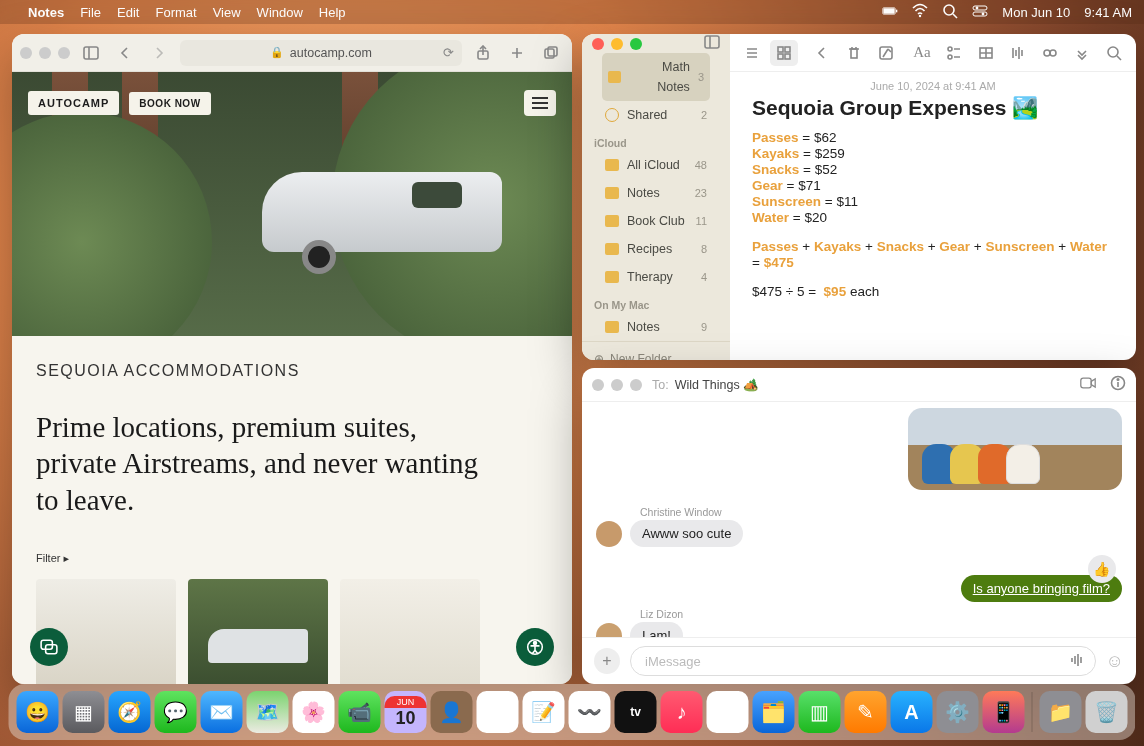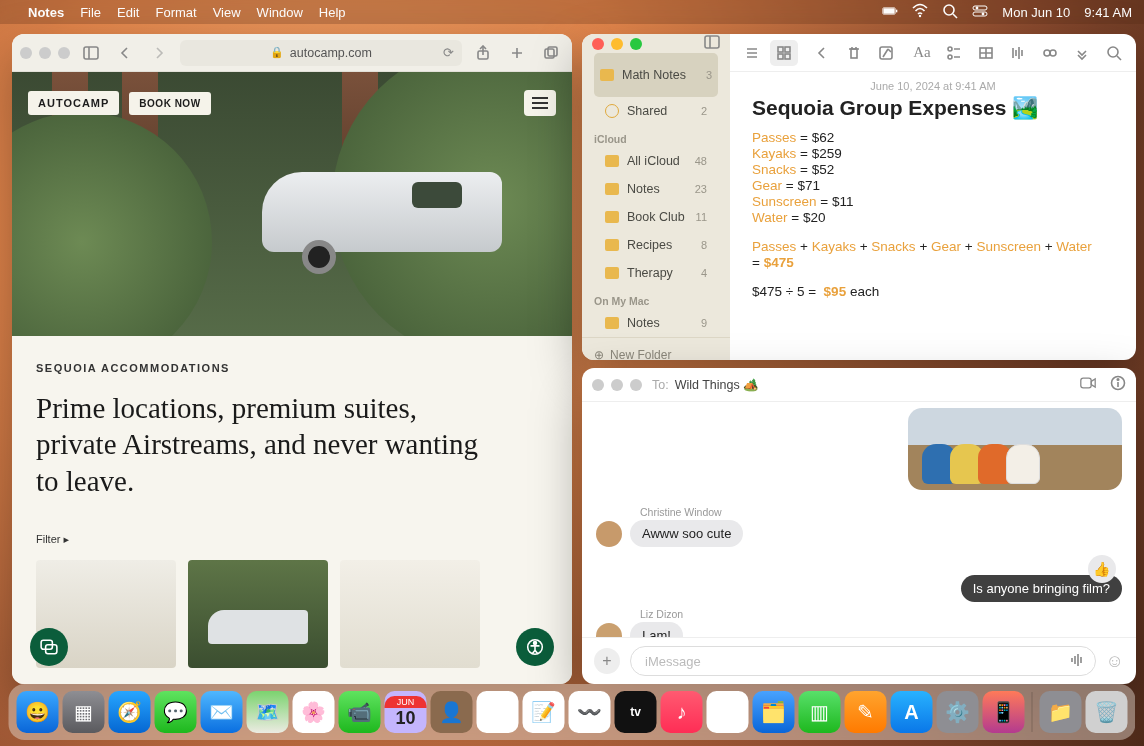--- a/index.html
+++ b/index.html
@@ -37,71 +37,71 @@
   #safari .foliage::before{left:-60px;top:40px;width:260px;height:260px;background:radial-gradient(circle,#6d8a54,#3e5633);} 
   #safari .foliage::after{right:-80px;top:-30px;width:320px;height:320px;background:radial-gradient(circle,#6d8a54,#3e5633);} 
   #safari .trunk{position:absolute;top:0;width:36px;height:170px;background:linear-gradient(180deg,#7a513b,#4e3323);} 
   #safari .trunk.t1{left:40px}#safari .trunk.t2{left:110px}#safari .trunk.t3{left:330px}
   #safari .hero-top{position:absolute;top:18px;left:16px;right:16px;display:flex;gap:10px;align-items:center;}
   #safari .logo{background:#f5f3ea;color:#1c1c1c;font-weight:700;letter-spacing:1px;font-size:11px;padding:6px 10px;border-radius:3px;}
   #safari .booknow{background:#f5f3ea;color:#1c1c1c;font-weight:600;font-size:10px;padding:6px 10px;border-radius:3px;letter-spacing:0.5px;}
   #safari .burger{margin-left:auto;background:#f5f3ea;width:32px;height:26px;border-radius:4px;display:flex;align-items:center;justify-content:center;}
   #safari .burger div{width:16px;height:2px;background:#333;box-shadow:0 -5px 0 #333,0 5px 0 #333;}
   #safari .content{padding:26px 24px; background:#f7f5ee;}
-  #safari .eyebrow{font-size:11px;letter-spacing:1.5px;color:#333;margin-bottom:16px;font-weight:700;}
+  #safari .eyebrow{font-size:16px;letter-spacing:1.5px;color:#333;margin-bottom:29px;font-weight:400;}
   #safari .headline{font-family:Georgia,serif;font-size:29px;line-height:1.25;color:#1a1a1a;margin-bottom:34px;max-width:460px;}
   #safari .filter{font-size:11px;color:#333;margin-bottom:14px;}
   #safari .cards{display:flex;gap:12px;}
   #safari .card{width:140px;height:108px;border-radius:4px;background:#d7d2c5;position:relative;overflow:hidden;}
   #safari .card.c1{background:linear-gradient(180deg,#efede6,#d9d4c6);}
   #safari .card.c2{background:linear-gradient(180deg,#5e7547,#3b4e30);}
   #safari .card.c3{background:linear-gradient(180deg,#f2efe7,#e1ddd0);}
   #safari .card.c2 .mini{position:absolute;left:20px;top:50px;width:100px;height:34px;border-radius:16px 4px 4px 4px;background:#dfe2e4;}
   #safari .chatfab{position:absolute;left:18px;bottom:18px;width:38px;height:38px;border-radius:50%;background:#0b5d3b;display:flex;align-items:center;justify-content:center;color:#fff;}
   #safari .accfab{position:absolute;right:18px;bottom:18px;width:38px;height:38px;border-radius:50%;background:#0b5d3b;display:flex;align-items:center;justify-content:center;color:#fff;}
 
   
   #notes { left:582px; top:34px; width:554px; height:326px; display:flex; background:#fff;}
   #notes .sidebar{width:160px;background:#ece8dc;display:flex;flex-direction:column;font-size:12.5px;color:#4a4a44;}
   #notes .sidebar .tools{height:38px;display:flex;align-items:center;gap:7px;padding:0 10px;}
   #notes .side-item{display:flex;align-items:center;gap:8px;padding:4px 23px;line-height:20px;}
-  #notes .side-item.sel{background:#d7d2bf;border-radius:5px;margin:0 12px;padding:12px 6px;}
+  #notes .side-item.sel{background:#d7d2bf;border-radius:5px;margin:0 20px;padding:4px 6px;text-align:right;}
   #notes .side-item .ct{margin-left:auto;color:#9a968a;font-size:11px;}
   #notes .side-head{padding:8px 12px 2px;font-size:10.5px;color:#9a968a;font-weight:600;}
   #notes .side-item .ic{width:14px;height:12px;border-radius:2px;background:#e9b84e;display:inline-block;}
   #notes .side-item .ic.share{background:none;width:14px;height:14px;border:1.5px solid #e0a93c;border-radius:50%;}
   #notes .newfolder{margin-top:auto;padding:10px 12px;font-size:12px;color:#8a867a;border-top:1px solid #ddd7c6;display:flex;gap:6px;align-items:center;}
   #notes .main{flex:1;display:flex;flex-direction:column;}
   #notes .ntoolbar{height:38px;display:flex;align-items:center;gap:4px;padding:0 8px;border-bottom:1px solid #eee;color:#8a8a8a;}
   #notes .ntoolbar .nt{width:28px;height:26px;display:flex;align-items:center;justify-content:center;border-radius:5px;font-size:14px;}
   #notes .ntoolbar .nt.active{background:#eee;}
   #notes .ntoolbar .spacer{flex:1}
   #notes .notebody{padding:8px 22px 16px;font-size:13.5px;color:#222;overflow:auto;}
   #notes .datestamp{text-align:center;font-size:11px;color:#aaa;margin-bottom:4px;}
   #notes h2.title{font-size:21px;font-weight:700;margin-bottom:10px;}
   #notes .line{margin:1px 0;}
-  #notes .var{color:#e9a13c;font-weight:400;margin-top:28px;}
+  #notes .var{color:#e9a13c;font-weight:700;margin-top:28px;}
   #notes .res{color:#e9a13c;font-weight:600;}
 
   
   #messages{ left:582px; top:368px; width:554px; height:316px; background:#fff; display:flex; flex-direction:column;}
   #messages .mtoolbar{height:34px;display:flex;align-items:center;padding:0 10px;gap:10px;border-bottom:1px solid #eee;color:#888;font-size:12.5px;}
   #messages .mtoolbar .to-field{display:flex;gap:6px;align-items:center;}
   #messages .mtoolbar .ric{margin-left:auto;display:flex;gap:14px;align-items:center;color:#bbb;}
   #messages .thread{flex:1;padding:10px 14px 8px;overflow:hidden;position:relative;}
   #messages .photo{position:absolute; right:14px; top:6px; width:214px; height:82px; border-radius:14px; overflow:hidden; background:linear-gradient(180deg,#cdd7e0 45%,#a2845c 45%);}
   #messages .people{position:absolute;bottom:6px;left:20px;display:flex;}
   #messages .person{width:34px;height:40px;border-radius:14px 14px 6px 6px;margin-left:-6px;}
   #messages .p1{background:#2e6fb0}#messages .p2{background:#e6c64f}#messages .p3{background:#e06a2a}#messages .p4{background:#f3efe7;border:1px solid #ddd;}
   #messages .sender{font-size:10.5px;color:#999;margin:94px 0 2px 44px;}
   #messages .row{display:flex;align-items:flex-end;gap:8px;margin-bottom:8px;}
   #messages .avatar{width:26px;height:26px;border-radius:50%;background:#c79a6b;}
   #messages .bubble{padding:6px 12px;border-radius:14px;font-size:13px;max-width:320px;}
   #messages .bubble.gray{background:#e9e9eb;color:#222;}
-  #messages .bubble.blue{background:#404040;color:#fff;margin-left:auto;}
+  #messages .bubble.blue{background:#4d7c0f;color:#fff;margin-left:auto;text-decoration:underline;}
   #messages .reaction{width:28px;height:28px;border-radius:50%;background:#e9e9eb;display:flex;align-items:center;justify-content:center;margin-left:auto;margin-right:6px;margin-bottom:-8px;font-size:14px;position:relative;z-index:2;}
   #messages .sender2{font-size:10.5px;color:#999;margin:6px 0 2px 44px;}
   #messages .inputbar{display:flex;align-items:center;gap:10px;padding:8px 12px;border-top:1px solid #eee;}
   #messages .plus{width:26px;height:26px;border-radius:50%;background:#eee;color:#888;display:flex;align-items:center;justify-content:center;font-size:16px;}
   #messages .msgfield{flex:1;height:30px;border-radius:15px;border:1px solid #ddd;padding:0 14px;display:flex;align-items:center;color:#bbb;font-size:13px;position:relative;}
   #messages .msgfield .wave{position:absolute;right:10px;color:#bbb;}
   #messages .emoji-ic{color:#bbb;font-size:18px;}
 
   
   #dock{position:absolute;left:50%;bottom:6px;transform:translateX(-50%);height:56px;padding:4px 8px;display:flex;align-items:center;gap:4px;background:rgba(230,220,210,0.45);border-radius:16px;backdrop-filter:blur(10px);}

